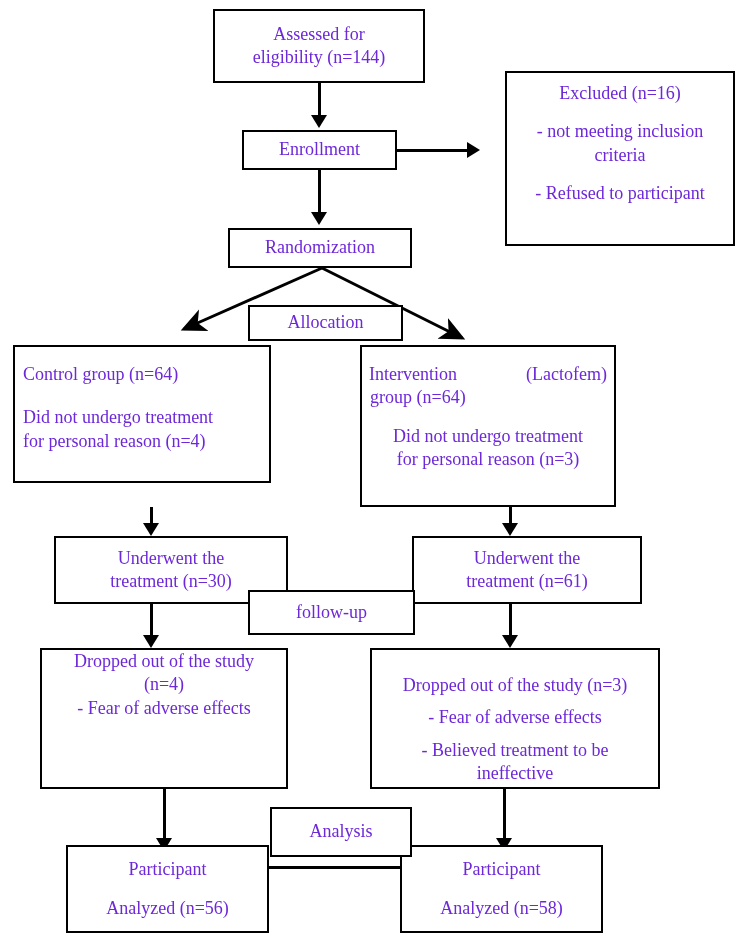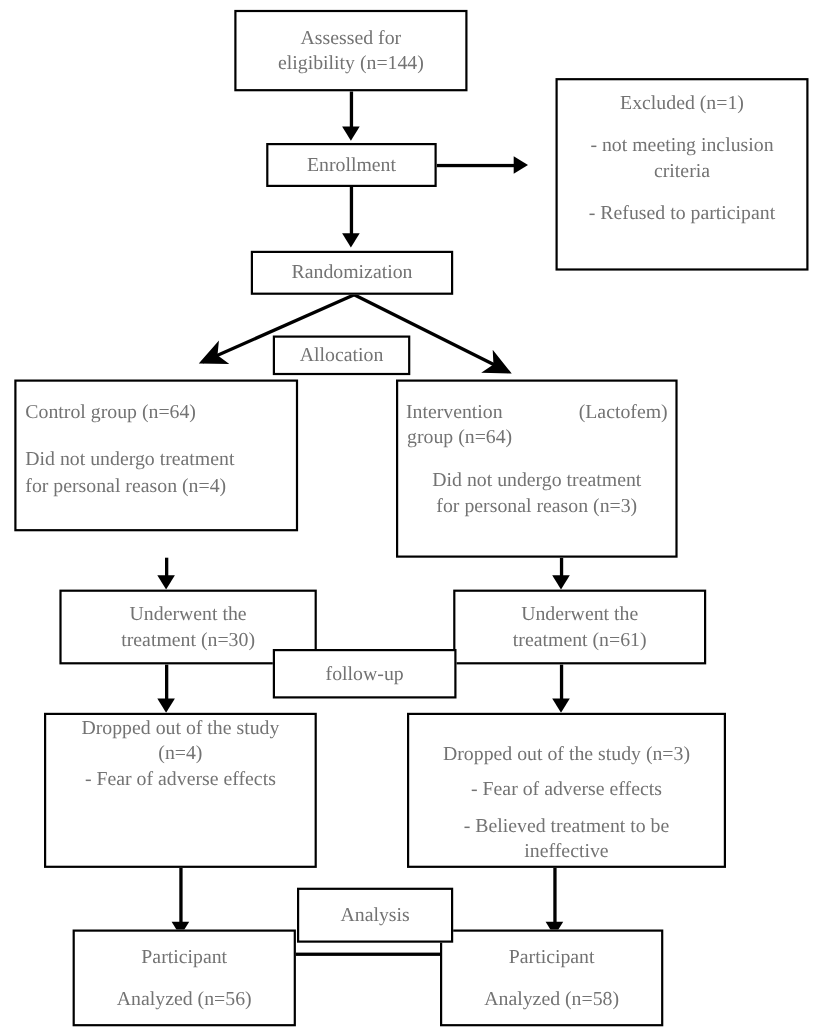--- a/index.html
+++ b/index.html
@@ -7,21 +7,21 @@
     margin: 0;
     padding: 0;
     background: #ffffff;
   }
   #diagram {
     position: relative;
     width: 744px;
     height: 941px;
     background: #ffffff;
     font-family: "Liberation Serif", "DejaVu Serif", serif;
-    color: #737373;
+    color: #6d28d9;
     overflow: hidden;
   }
   .box {
     position: absolute;
     box-sizing: border-box;
     border: 2px solid #000000;
     background: #ffffff;
     display: flex;
     flex-direction: column;
     justify-content: center;
@@ -110,36 +110,36 @@
   <div class="arrowhead-down" style="left:311px; top:115px;"></div>
 
   <div class="box ctr fs18" style="left:242px; top:130px; width:155px; height:40px;">
     <span class="line">Enrollment</span>
   </div>
 
   <div class="hline" style="left:397px; top:149px; width:72px;"></div>
   <div class="arrowhead-right" style="left:467px; top:142px;"></div>
 
   <div class="box ctr fs18 top-anchor pt10" style="left:505px; top:71px; width:230px; height:175px;">
-    <span class="line">Excluded (n=1)</span>
+    <span class="line">Excluded (n=16)</span>
     <div class="gap-m"></div>
     <span class="line">- not meeting inclusion</span>
     <span class="line">criteria</span>
     <div class="gap-m"></div>
     <span class="line">- Refused to participant</span>
   </div>
 
   <div class="vline" style="left:318px; top:170px; height:44px;"></div>
   <div class="arrowhead-down" style="left:311px; top:212px;"></div>
 
   <div class="box ctr fs18" style="left:228px; top:228px; width:184px; height:40px;">
     <span class="line">Randomization</span>
   </div>
 
-  <div class="box ctr fs18 label-box" style="left:248px; top:305px; width:125px; height:36px;">
+  <div class="box ctr fs18 label-box" style="left:248px; top:305px; width:155px; height:36px;">
     <span class="line">Allocation</span>
   </div>
 
   <div class="box lft fs18 top-anchor" style="left:13px; top:345px; width:258px; height:138px; padding-top:16px;">
     <span class="line pad-l">Control group (n=64)</span>
     <div class="gap-l"></div>
     <span class="line pad-l">Did not undergo treatment</span>
     <span class="line pad-l">for personal reason (n=4)</span>
   </div>
 

